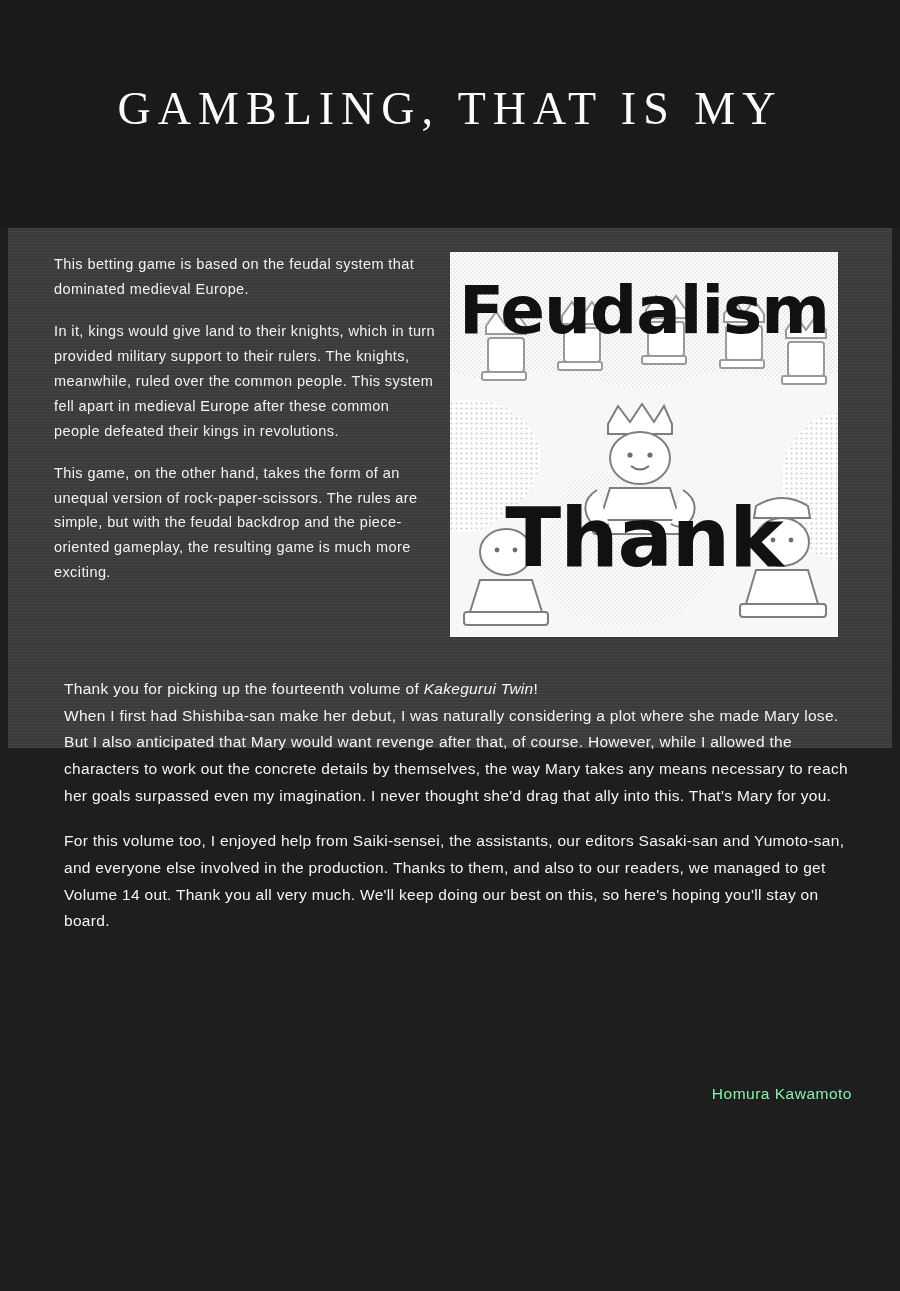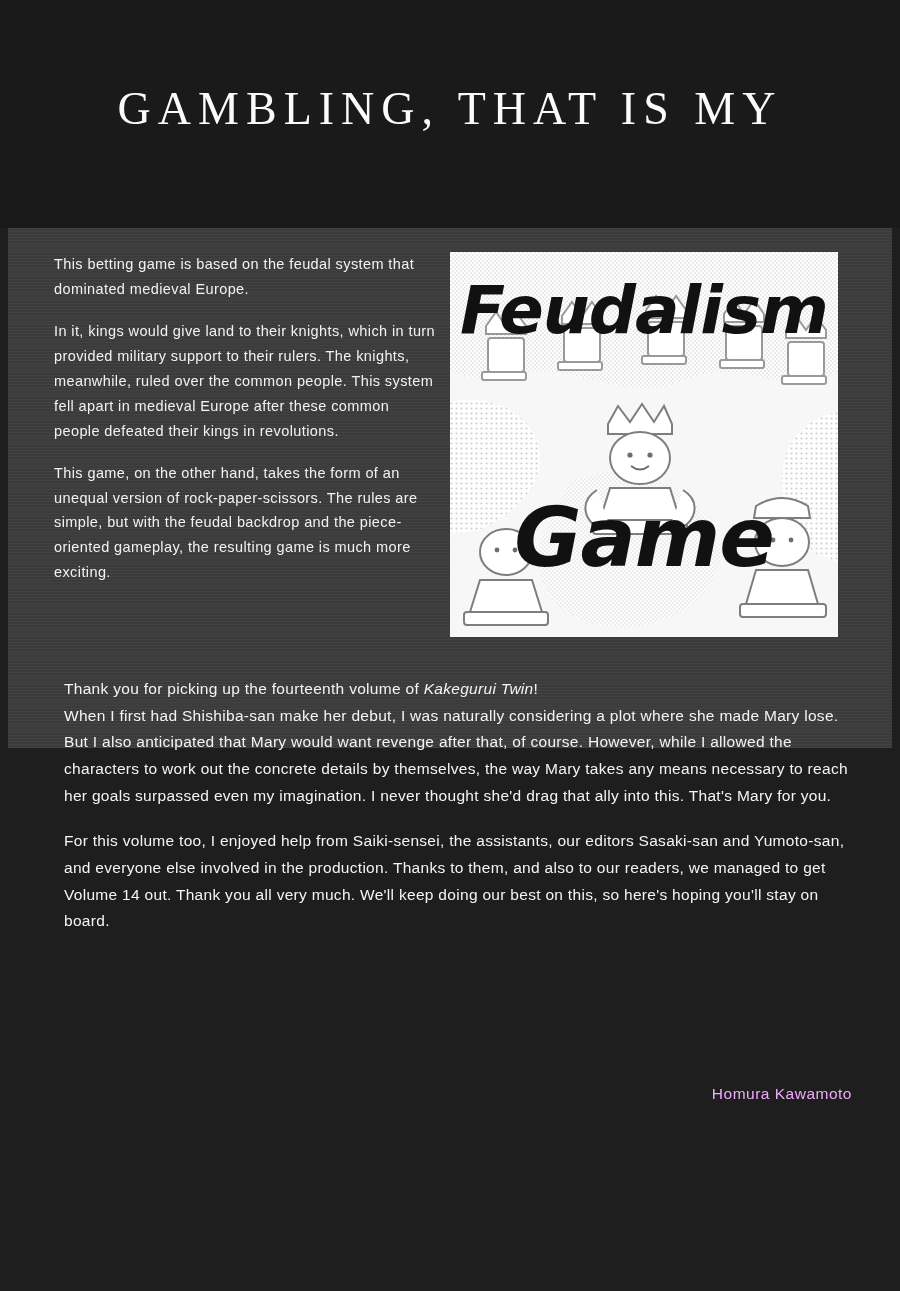--- a/index.html
+++ b/index.html
@@ -86,21 +86,20 @@
   .cover-word {
     position: absolute;
     left: 0;
     width: 100%;
     text-align: center;
     font-family: "DejaVu Sans", sans-serif;
     font-weight: 700;
     color: #111111;
     letter-spacing: -1px;
     line-height: 1;
-    font-style: italic;
   }
   .cover-word-1 { top: 26px; font-size: 66px; }
   .cover-word-2 { top: 245px; font-size: 82px; }
 
   
   .afterword {
     position: absolute;
     left: 52px;
     top: 676px;
     width: 800px;
@@ -114,21 +113,21 @@
   .afterword p:last-of-type { margin-bottom: 0; }
   .afterword em { font-style: italic; }
   .signature {
     position: absolute;
     left: 52px;
     top: 1085px;
     width: 800px;
     text-align: right;
     font-family: "Liberation Sans", sans-serif;
     font-size: 15.5px;
-    color: #f0abfc;
+    color: #86efac;
     letter-spacing: 0.5px;
   }
 </style>
 </head>
 <body>
 
 <div class="page">
 
   <div class="title-banner">
     <div class="title-line title-line-1">GAMBLING, THAT IS MY</div>
@@ -215,21 +214,21 @@
           <path d="M306 254 q26 -16 52 0 l2 12 l-56 0 Z"></path>
           <ellipse cx="332" cy="290" rx="27" ry="24"></ellipse>
           <circle cx="323" cy="288" r="2.4" fill="#6d6d6d" stroke="none"></circle>
           <circle cx="341" cy="288" r="2.4" fill="#6d6d6d" stroke="none"></circle>
           <path d="M306 318 L358 318 L368 352 L296 352 Z"></path>
           <rect x="290" y="352" width="86" height="13" rx="3"></rect>
         </g>
       </svg>
 
       <div class="cover-word cover-word-1">Feudalism</div>
-      <div class="cover-word cover-word-2">Game</div>
+      <div class="cover-word cover-word-2">Thank</div>
     </div>
   </div>
 
   <div class="afterword">
     <p><span>Thank you for picking up the fourteenth volume of </span><em>Kakegurui Twin</em><span>!</span><br><span>When I first had Shishiba-san make her debut, I was naturally considering a plot where she made Mary lose. But I also anticipated that Mary would want revenge after that, of course. However, while I allowed the characters to work out the concrete details by themselves, the way Mary takes any means necessary to reach her goals surpassed even my imagination. I never thought she'd drag that ally into this. That's Mary for you.</span></p>
     <p>For this volume too, I enjoyed help from Saiki-sensei, the assistants, our editors Sasaki-san and Yumoto-san, and everyone else involved in the production. Thanks to them, and also to our readers, we managed to get Volume 14 out. Thank you all very much. We'll keep doing our best on this, so here's hoping you'll stay on board.</p>
   </div>
 
   <div class="signature">Homura Kawamoto</div>
 

